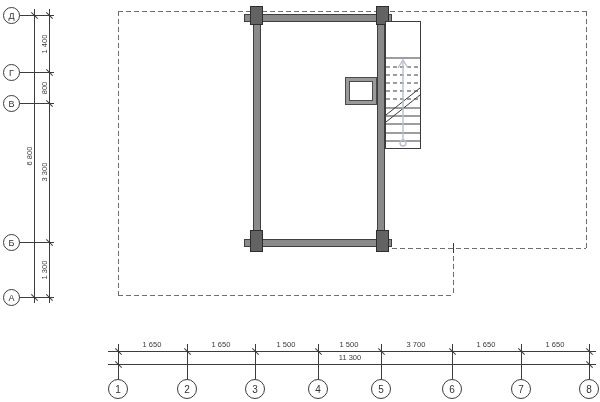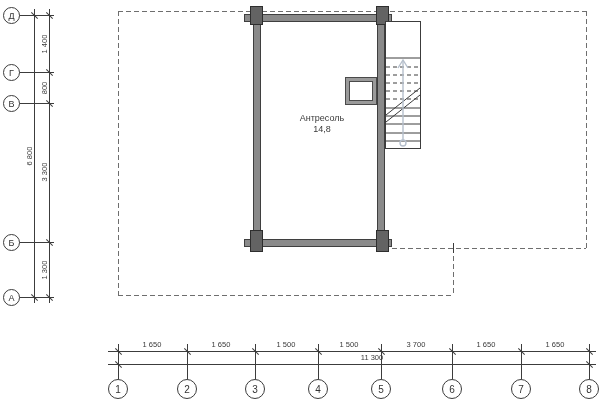--- a/index.html
+++ b/index.html
@@ -118,24 +118,20 @@
         <line x1="0" y1="119" x2="34" y2="119"></line>
       </g>
       <g stroke="#b5bfcc" stroke-width="1.4" fill="none">
         <circle cx="17" cy="121" r="3"></circle>
         <line x1="17" y1="118" x2="17" y2="38"></line>
         <polyline points="12,46 17,38 22,46"></polyline>
       </g>
     </svg>
   </div>
 
-  <div class="room-label" style="left:322px;top:124px;">
-    <div>Антресоль</div>
-    <div>14,8</div>
-  </div>
 
   <div>
     <div class="line" style="left:108px;top:351px;width:488px;height:1px;"></div>
     <div class="line" style="left:108px;top:364px;width:488px;height:1px;"></div>
 
     <div class="line" style="left:118px;top:344px;width:1px;height:35px;"></div>
     <div class="line" style="left:187px;top:344px;width:1px;height:35px;"></div>
     <div class="line" style="left:255px;top:344px;width:1px;height:35px;"></div>
     <div class="line" style="left:318px;top:344px;width:1px;height:35px;"></div>
     <div class="line" style="left:381px;top:344px;width:1px;height:35px;"></div>
@@ -155,21 +151,21 @@
     <div class="tick" style="left:118px;top:360px;"></div>
     <div class="tick" style="left:589px;top:360px;"></div>
 
     <div class="dim" style="left:152px;top:349px;">1 650</div>
     <div class="dim" style="left:221px;top:349px;">1 650</div>
     <div class="dim" style="left:286px;top:349px;">1 500</div>
     <div class="dim" style="left:349px;top:349px;">1 500</div>
     <div class="dim" style="left:416px;top:349px;">3 700</div>
     <div class="dim" style="left:486px;top:349px;">1 650</div>
     <div class="dim" style="left:555px;top:349px;">1 650</div>
-    <div class="dim" style="left:372px;top:362px;text-align:center;">11 300</div>
+    <div class="dim" style="left:350px;top:362px;text-align:center;">11 300</div>
 
     <div class="circle c-bottom" style="left:108px;top:379px;">
         <span>1</span>
       </div>
     <div class="circle c-bottom" style="left:177px;top:379px;">
         <span>2</span>
       </div>
     <div class="circle c-bottom" style="left:245px;top:379px;">
         <span>3</span>
       </div>

